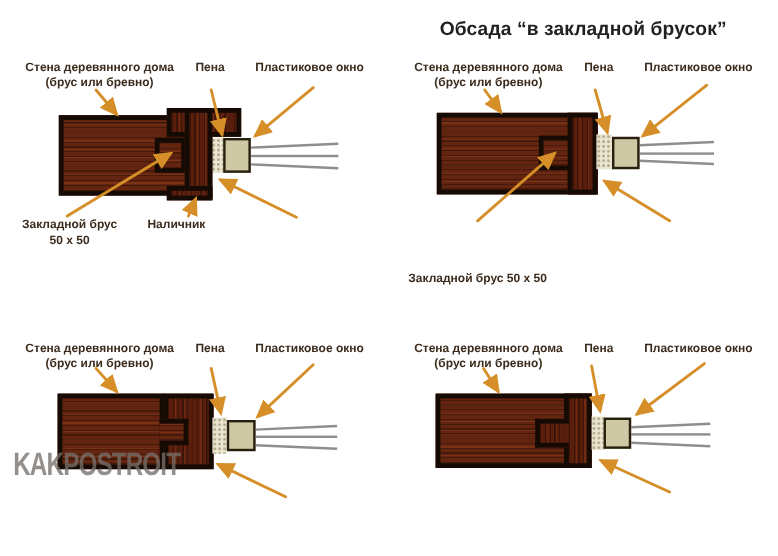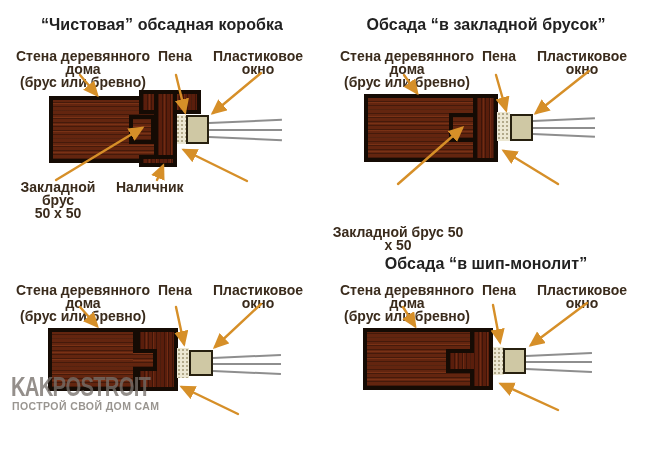--- a/index.html
+++ b/index.html
@@ -6,21 +6,21 @@
   #canvas{
     position:relative;width:648px;height:463px;overflow:hidden;background:#ffffff;
     font-family:"Liberation Sans", sans-serif;
   }
   .panel{position:absolute;width:324px;height:232px;}
   .ttl{
     position:absolute;left:0;top:0;width:100%;text-align:center;
     font-size:16px;font-weight:700;color:#212121;letter-spacing:.1px;
   }
   .lbl{
-    position:absolute;text-align:center;font-size:14px;font-weight:700;
+    position:absolute;text-align:center;font-size:10px;font-weight:700;
     color:#3a2b1c;line-height:13px;
   }
   .part{position:absolute;box-sizing:border-box;border:4px solid #150b04;}
   .wood-h{
     background-color:#63250f;
     background-image:
       repeating-linear-gradient(0deg, rgba(0,0,0,.30) 0 1px, transparent 1px 4px),
       repeating-linear-gradient(0deg, transparent 0 6px, rgba(200,95,45,.22) 6px 7px);
   }
   .wood-v{
@@ -55,21 +55,20 @@
     color:rgba(148,143,138,.95);
   }
   .z1{z-index:1}.z2{z-index:2}.z3{z-index:3}
 </style>
 </head>
 <body>
 
 <div id="canvas">
 
   <div class="panel" style="left:0;top:0;">
-    <div class="ttl" style="top:16px;">“Чистовая” обсадная коробка</div>
 
     <div class="lbl" style="left:10px;top:50px;width:146px;">
       <span>Стена деревянного дома</span><br>
       <span>(брус или бревно)</span>
     </div>
     <div class="lbl" style="left:152px;top:50px;width:46px;">Пена</div>
     <div class="lbl" style="left:201px;top:50px;width:114px;">Пластиковое окно</div>
 
     <div class="part wood-h z1" style="left:49px;top:96px;width:111px;height:67px;"></div>
     <div class="part wood-h z2" style="left:129px;top:115px;width:26px;height:29px;"></div>
@@ -125,21 +124,20 @@
     <div class="part wood-h no-left z3" style="left:133px;top:118px;width:24px;height:22px;"></div>
     <div class="foam z2" style="left:177px;top:117px;width:12px;height:30px;"></div>
     <div class="win z3" style="left:189px;top:119px;width:24px;height:26px;"></div>
     <div class="pline tilt-up z1" style="left:213px;top:126px;width:68px;"></div>
     <div class="pline z1" style="left:213px;top:132px;width:68px;"></div>
     <div class="pline tilt-dn z1" style="left:213px;top:139px;width:68px;"></div>
 
   </div>
 
   <div class="panel" style="left:324px;top:231px;">
-    <div class="ttl" style="top:24px;">Обсада “в шип-монолит”</div>
 
     <div class="lbl" style="left:10px;top:53px;width:146px;">
       <span>Стена деревянного дома</span><br>
       <span>(брус или бревно)</span>
     </div>
     <div class="lbl" style="left:152px;top:53px;width:46px;">Пена</div>
     <div class="lbl" style="left:201px;top:53px;width:114px;">Пластиковое окно</div>
 
     <div class="part wood-h z1" style="left:39px;top:97px;width:130px;height:62px;"></div>
     <div class="part wood-v z2" style="left:146px;top:97px;width:23px;height:62px;"></div>
@@ -179,15 +177,14 @@
       <path d="M238,414 L182,387" marker-end="url(#ah)"></path>
 
       <path d="M403,307 L415,326" marker-end="url(#ah)"></path>
       <path d="M493,305 L500,342" marker-end="url(#ah)"></path>
       <path d="M587,303 L531,345" marker-end="url(#ah)"></path>
       <path d="M558,410 L501,384" marker-end="url(#ah)"></path>
     </g>
   </svg>
 
   <div class="wm-logo">KAKPOSTROIT</div>
-  <div class="wm-tag">ПОСТРОЙ СВОЙ ДОМ САМ</div>
 
 </div>
 
 </body></html>

